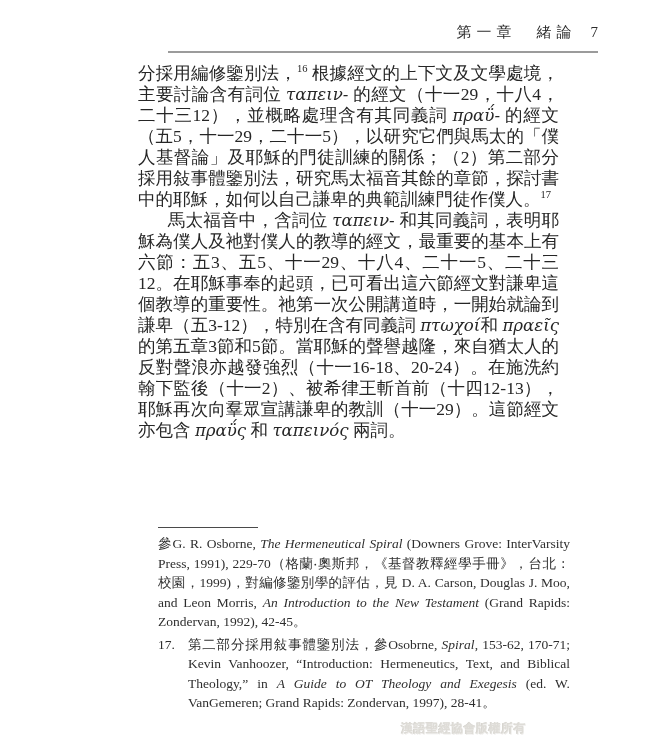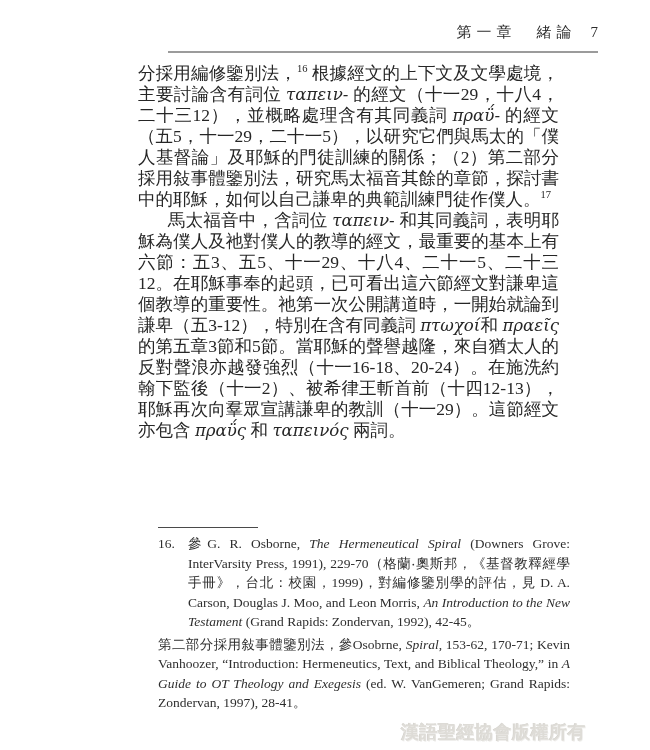--- a/index.html
+++ b/index.html
@@ -36,21 +36,21 @@
     position:absolute;left:158px;top:534px;width:412px;
     font-size:13.5px;line-height:19.5px;color:#2e2e2e;
   }
   .footnote{display:flex;margin-bottom:3px;}
   .fn-number{width:30px;flex-shrink:0;}
   .fn-text{flex:1;text-align:justify;text-justify:inter-ideograph;}
   
   .watermark{
     position:absolute;left:401px;top:720px;
     font-family:"Liberation Sans","DejaVu Sans",sans-serif;
-    font-weight:bold;font-size:18px;letter-spacing:0.5px;
+    font-weight:bold;font-size:12px;letter-spacing:0.5px;
     color:#dedcd7;
     text-shadow:0.5px 0.5px 0 #efeeec, -0.5px -0.5px 0 #cfcdc8;
     white-space:nowrap;
   }
 </style>
 </head>
 <body>
 
 <div class="page">
 
@@ -60,23 +60,23 @@
 
   <div class="body-text">
     <p><span>分採用編修鑒別法，</span><sup>16</sup><span> 根據經文的上下文及文學處境，主要討論含有詞位 </span><span class="greek">ταπειν-</span><span> 的經文（十一29，十八4，二十三12），並概略處理含有其同義詞 </span><span class="greek">πραΰ-</span><span> 的經文（五5，十一29，二十一5），以研究它們與馬太的「僕人基督論」及耶穌的門徒訓練的關係；（2）第二部分採用敍事體鑒別法，研究馬太福音其餘的章節，探討書中的耶穌，如何以自己謙卑的典範訓練門徒作僕人。</span><sup>17</sup></p>
     <p class="para-indent"><span>馬太福音中，含詞位 </span><span class="greek">ταπειν-</span><span> 和其同義詞，表明耶穌為僕人及祂對僕人的教導的經文，最重要的基本上有六節：五3、五5、十一29、十八4、二十一5、二十三12。在耶穌事奉的起頭，已可看出這六節經文對謙卑這個教導的重要性。祂第一次公開講道時，一開始就論到謙卑（五3-12），特別在含有同義詞 </span><span class="greek">πτωχοί</span><span>和 </span><span class="greek">πραεῖς</span><span> 的第五章3節和5節。當耶穌的聲譽越隆，來自猶太人的反對聲浪亦越發強烈（十一16-18、20-24）。在施洗約翰下監後（十一2）、被希律王斬首前（十四12-13），耶穌再次向羣眾宣講謙卑的教訓（十一29）。這節經文亦包含 </span><span class="greek">πραΰς</span><span> 和 </span><span class="greek">ταπεινός</span><span> 兩詞。</span></p>
   </div>
 
   <div class="footnote-separator"></div>
 
   <div class="footnotes">
     <div class="footnote">
-      <span class="fn-number">16.</span>
       <span class="fn-text"><span>參G. R. Osborne, </span><span class="italic">The Hermeneutical Spiral</span><span> (Downers Grove: InterVarsity Press, 1991), 229-70（格蘭‧奧斯邦，《基督教釋經學手冊》，台北：校園，1999)，對編修鑒別學的評估，見 D. A. Carson, Douglas J. Moo, and Leon Morris, </span><span class="italic">An Introduction to the New Testament</span><span> (Grand Rapids: Zondervan, 1992), 42-45。</span></span>
     </div>
     <div class="footnote">
+      <span class="fn-number">17.</span>
       <span class="fn-text"><span>第二部分採用敍事體鑒別法，參Osobrne, </span><span class="italic">Spiral</span><span>, 153-62, 170-71; Kevin Vanhoozer, “Introduction: Hermeneutics, Text, and Biblical Theology,” in </span><span class="italic">A Guide to OT Theology and Exegesis</span><span> (ed. W. VanGemeren; Grand Rapids: Zondervan, 1997), 28-41。</span></span>
     </div>
   </div>
 
   <div class="watermark">漢語聖經協會版權所有</div>
 
 </div>
 
 </body></html>

